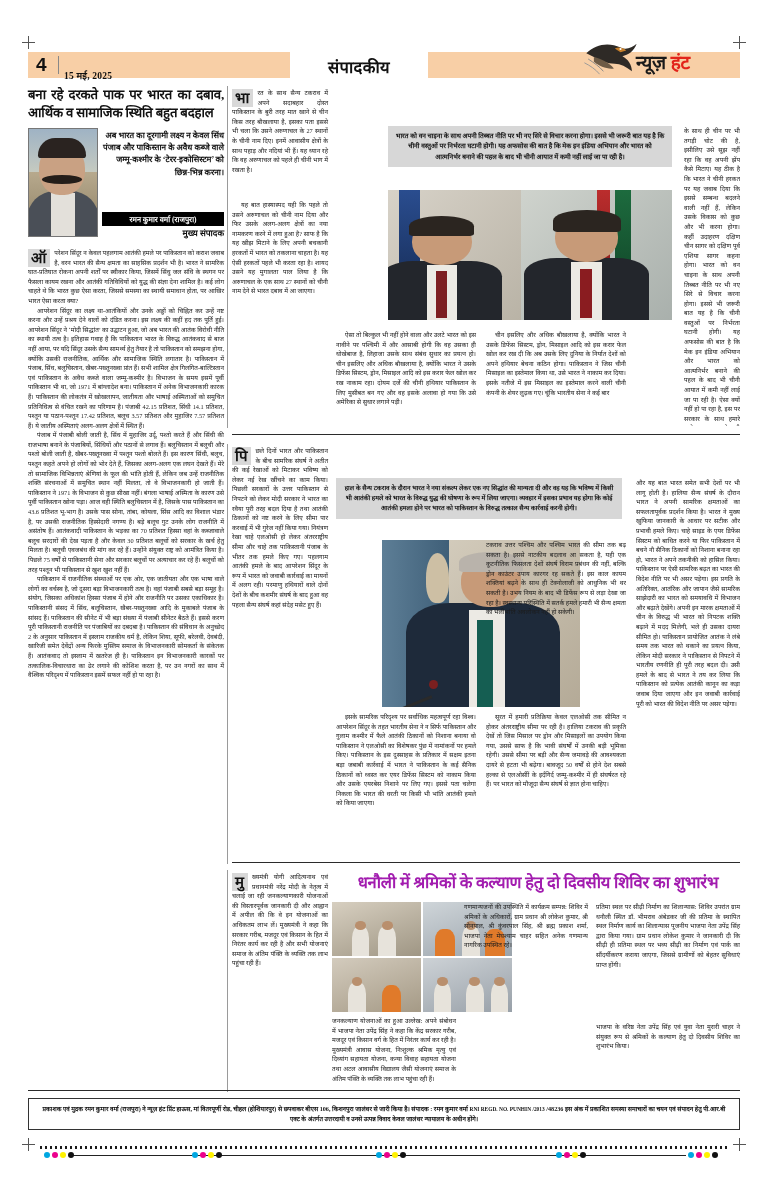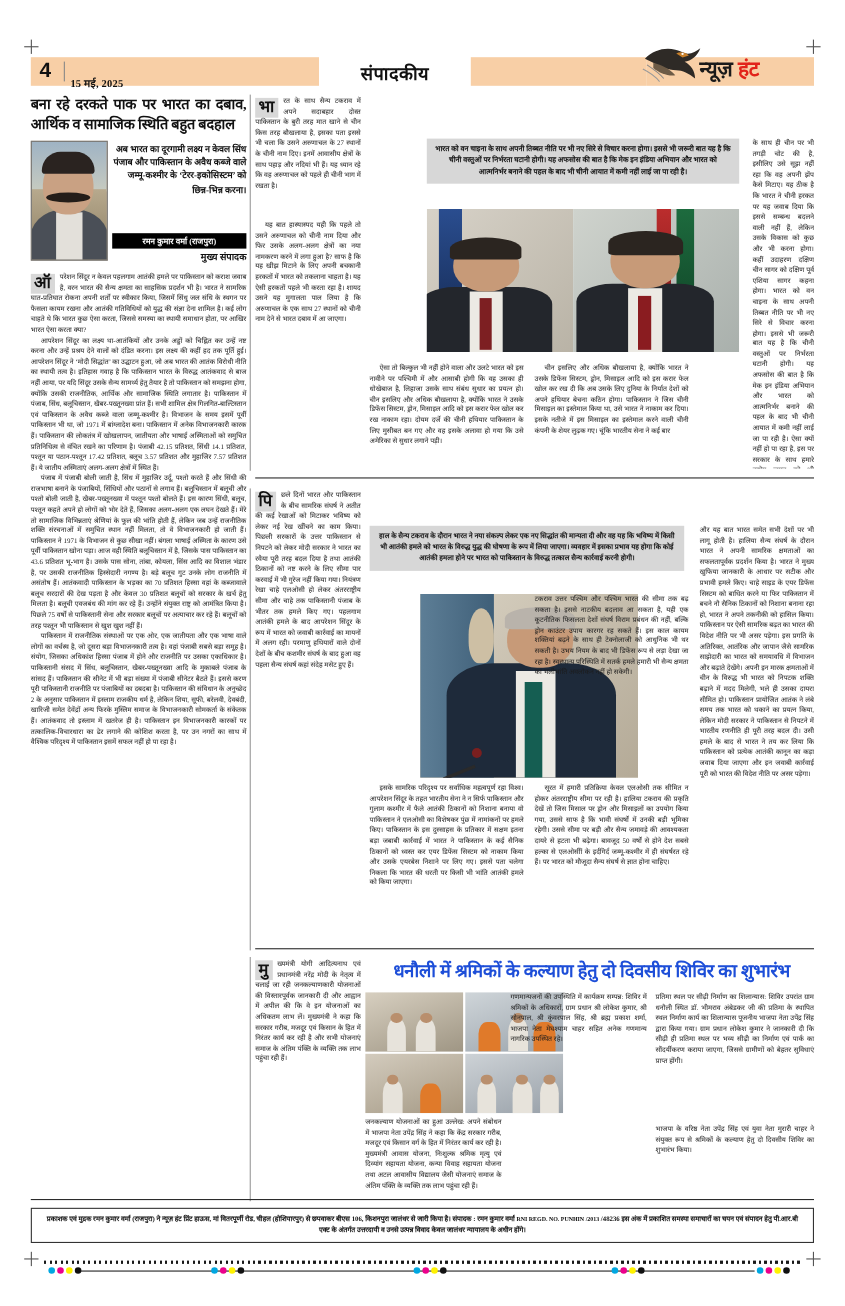--- a/index.html
+++ b/index.html
@@ -99,21 +99,21 @@
   .m-photo .fhead{position:absolute;left:40%;top:10%;width:30%;height:30%;border-radius:46%;background:#c79a78;}
   .m-photo .fhair{position:absolute;left:39%;top:7%;width:32%;height:12%;border-radius:50% 50% 10% 10%;background:#b9b3ab;}
   .m-photo .fsuit{position:absolute;left:12%;top:38%;width:78%;height:62%;background:#1e2a3a;border-radius:28% 28% 0 0;}
   .m-photo .fshirt{position:absolute;left:44%;top:42%;width:18%;height:58%;background:#eceae4;}
   .m-photo .ftie{position:absolute;left:48%;top:48%;width:8%;height:52%;background:#155e52;}
   .m-photo .mic{position:absolute;left:10%;bottom:2%;width:26%;height:24%;}
   .m-photo .mic i{position:absolute;background:#2a2a2a;}
 
   
   .b-intro{left:232px;top:872px;width:96px;}
-  .b-head{position:absolute;left:336px;top:872px;width:404px;font-size:16.5px;font-weight:bold;line-height:22px;letter-spacing:-.2px;color:#1d4ed8;text-align:center;}
+  .b-head{position:absolute;left:336px;top:872px;width:404px;font-size:16.5px;font-weight:bold;line-height:22px;letter-spacing:-.2px;color:#a21caf;text-align:center;}
   .b-photos{position:absolute;left:332px;top:902px;width:180px;height:110px;display:grid;grid-template-columns:1fr 1fr;grid-template-rows:1fr 1fr;gap:2px;overflow:hidden;}
   .b-photos div{position:relative;overflow:hidden;background:#c4bcae;}
   .b-photos .g1{background:linear-gradient(160deg,#d7cfc0,#9f9684);}
   .b-photos .g2{background:linear-gradient(160deg,#cfd5d9,#9aa3ab);}
   .b-photos .g3{background:linear-gradient(160deg,#d3cbbd,#a59a86);}
   .b-photos .g4{background:linear-gradient(160deg,#cdd2d6,#98a0a8);}
   .b-photos .pp{position:absolute;bottom:0;width:20%;height:56%;background:#e7e3db;border-radius:40% 40% 0 0;}
   .b-photos .ph{position:absolute;bottom:48%;width:12%;height:16%;border-radius:50%;background:#b98f6d;}
   .b-photos .sf{position:absolute;bottom:0;width:22%;height:50%;background:#e07a2a;border-radius:40% 40% 0 0;}
 

